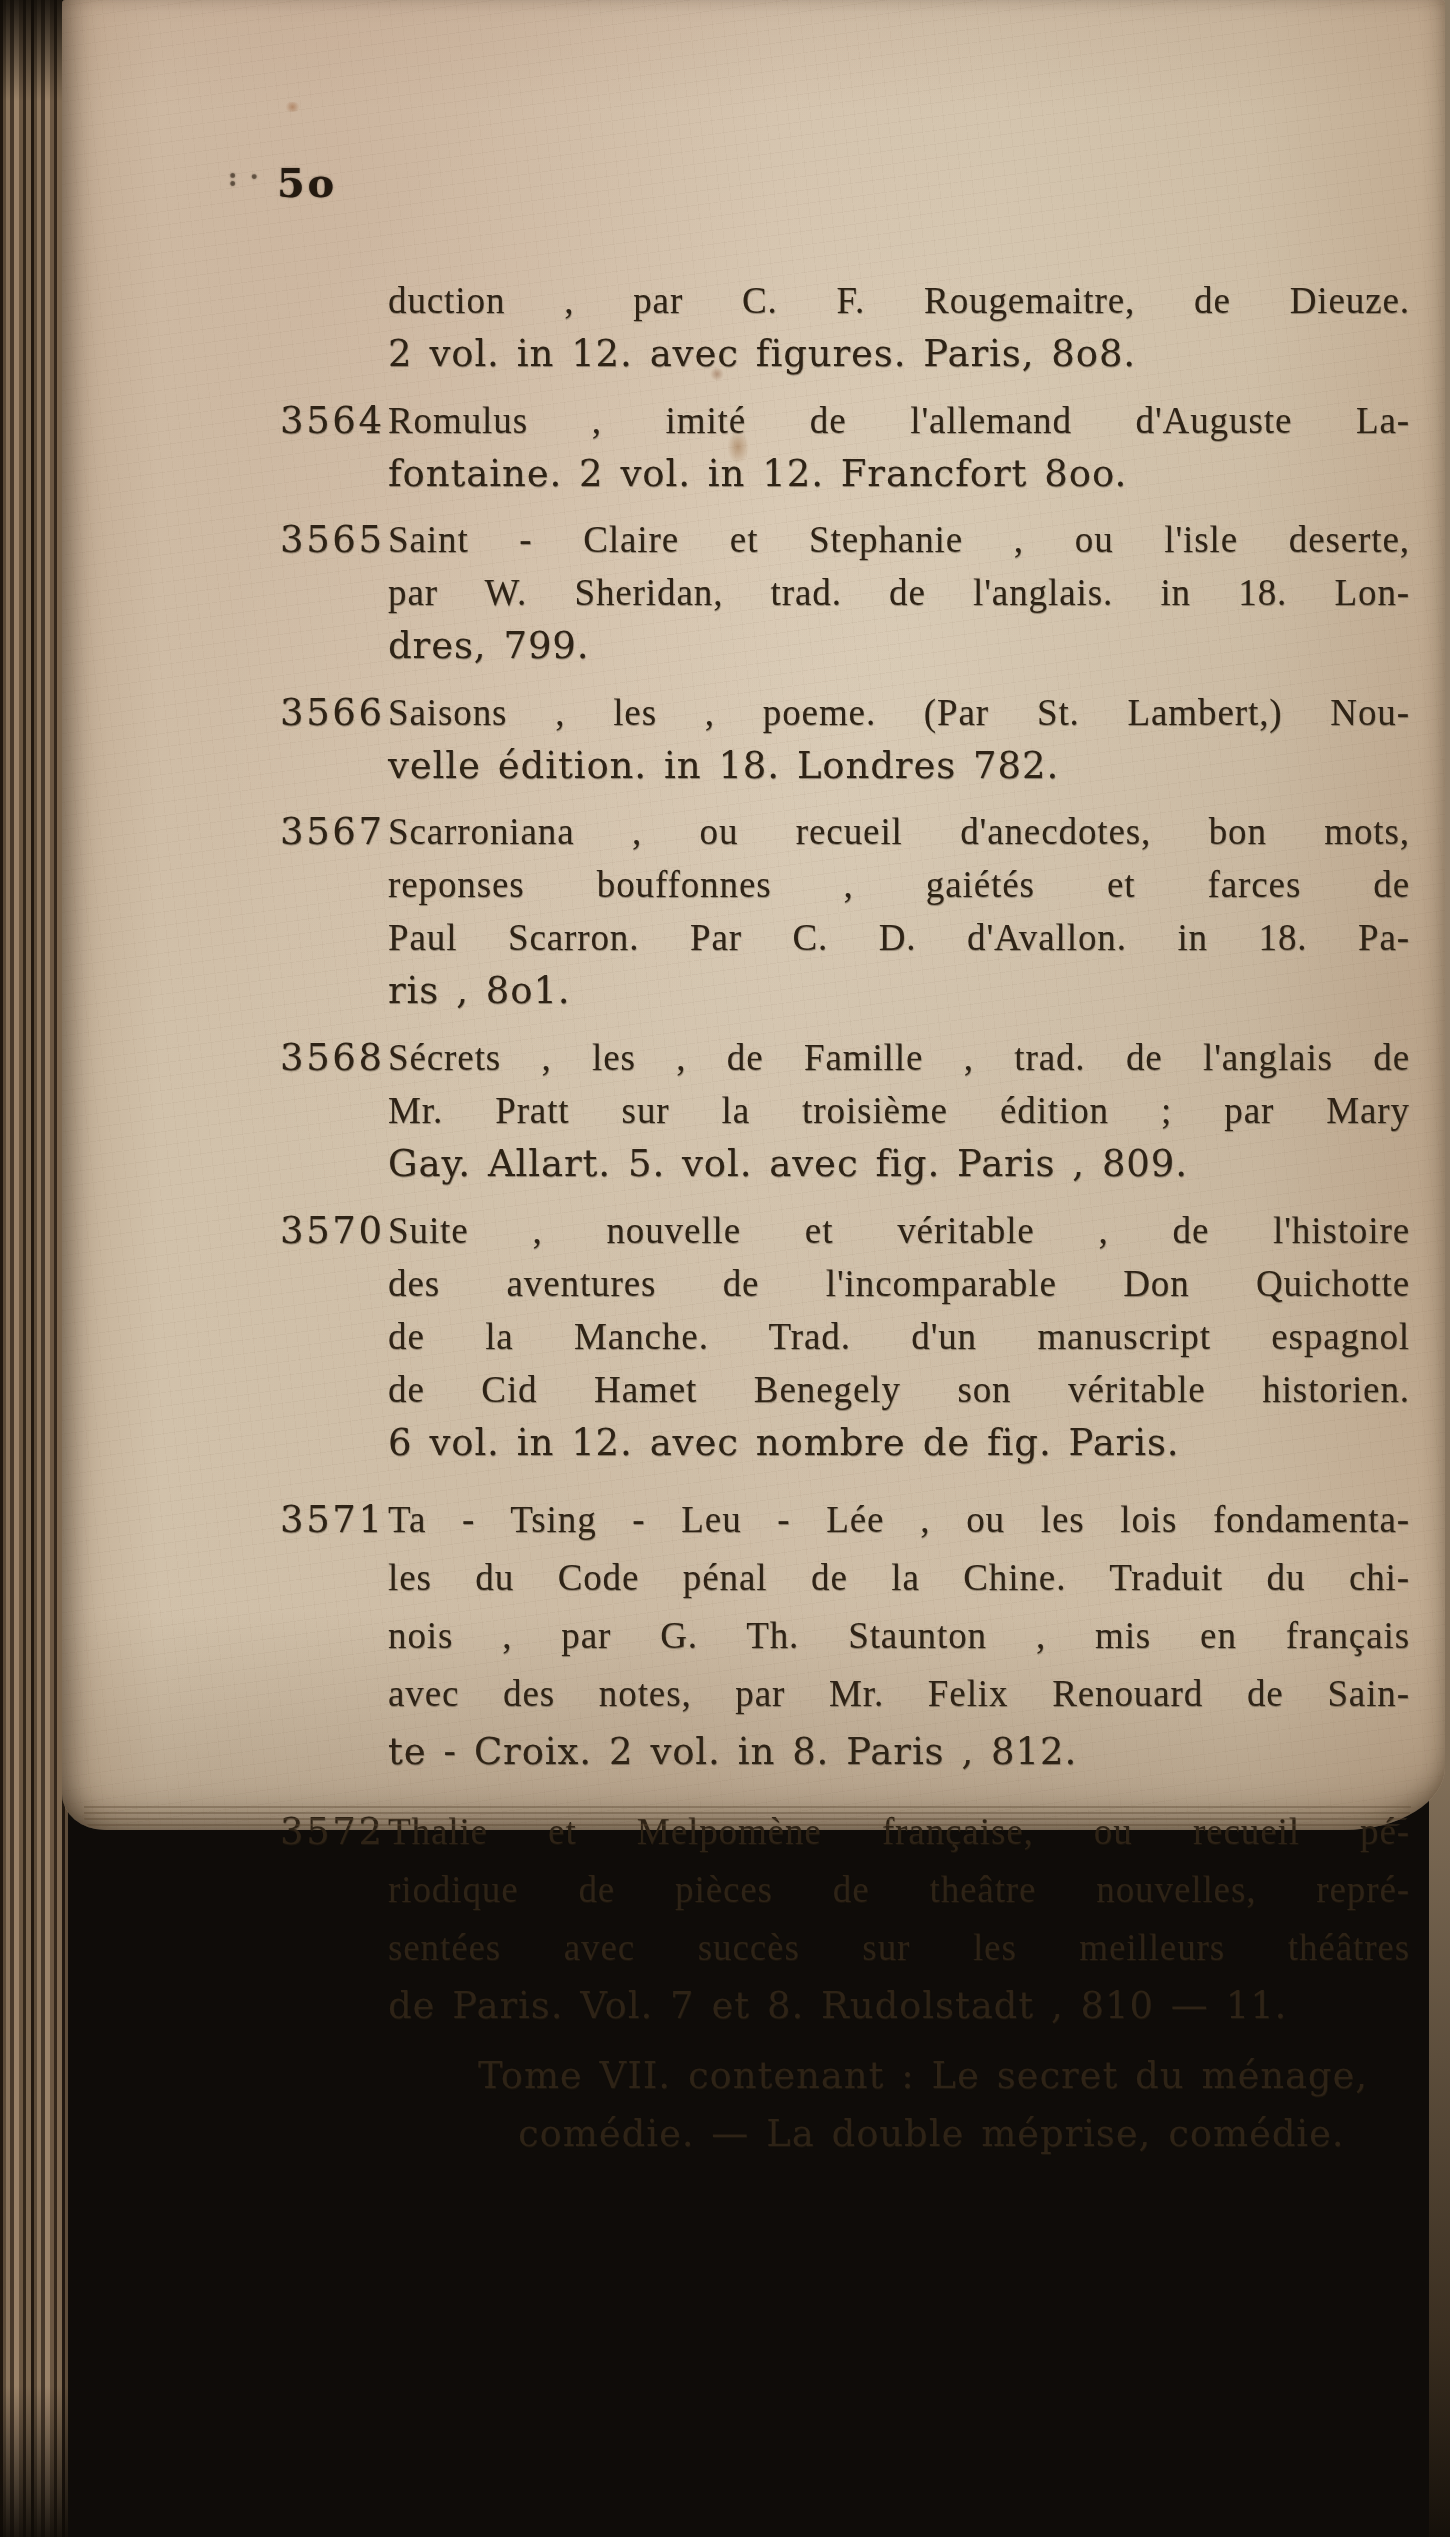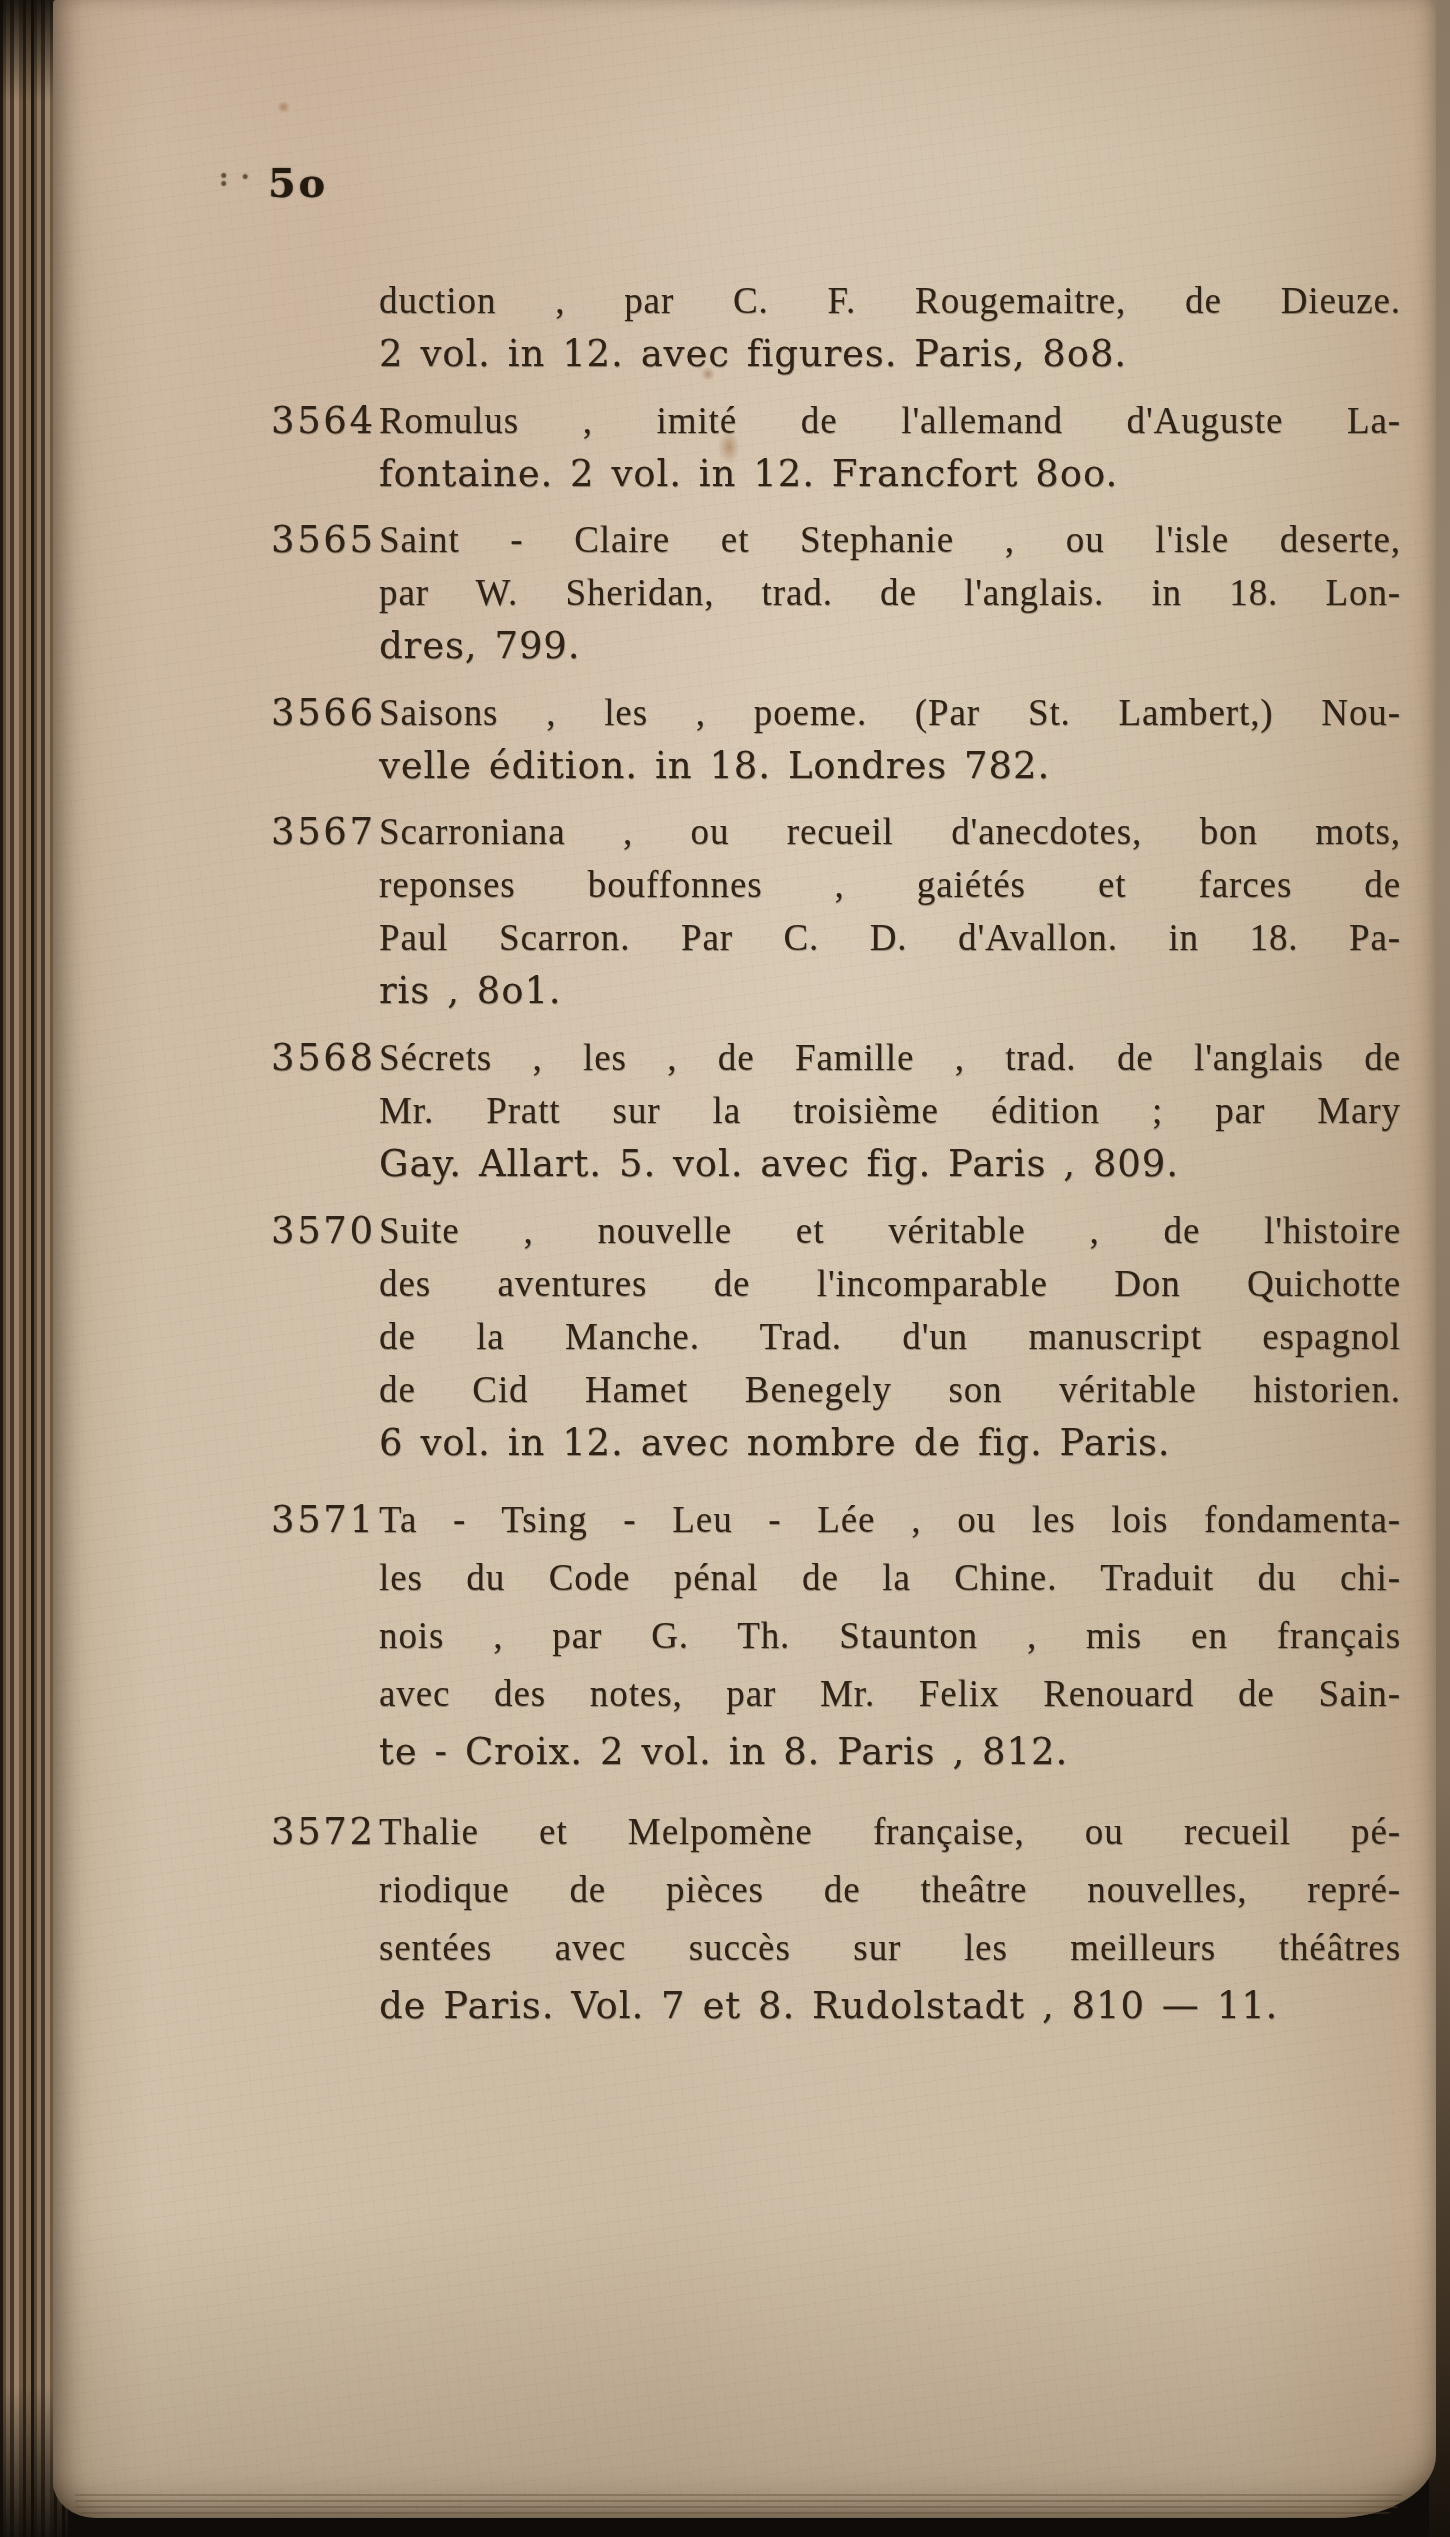--- a/index.html
+++ b/index.html
@@ -8,21 +8,21 @@
   
   .right-strip{position:absolute;right:0;top:0;width:22px;height:100%;
       background:linear-gradient(180deg,#8a7a64 0%,#97856f 35%,#806e58 70%,#3a2e20 92%,#15100a 100%);}
   
   .gutter{position:absolute;left:0;top:0;width:68px;height:100%;
       background:
         linear-gradient(180deg,rgba(12,9,5,.85) 0%,rgba(12,9,5,0) 4%,rgba(12,9,5,0) 94%,rgba(12,9,5,.9) 100%),
         repeating-linear-gradient(90deg,
           #211810 0 2.6px,#5d4c39 2.6px 6px,#8a745b 6px 10.2px,#47382a 10.2px 13.6px,
           #9a8268 13.6px 19px,#6b5742 19px 23px,#33271b 23px 25.6px,#7d6850 25.6px 31px);}
-  .paper{position:absolute;left:53px;top:0;width:1383px;height:2518px;
+  .paper{position:absolute;left:62px;top:0;width:1383px;height:1830px;
       border-radius:3.4px 3.4px 102px 43px / 3.4px 3.4px 63px 36px;
       background:
         radial-gradient(ellipse at 20% 8%, rgba(188,148,126,.28), transparent 42%),
         radial-gradient(ellipse at 58% 42%, rgba(255,249,234,.20), transparent 58%),
         radial-gradient(ellipse at 96% 55%, rgba(125,98,72,.14), transparent 48%),
         radial-gradient(ellipse at 45% 96%, rgba(150,120,92,.16), transparent 50%),
         linear-gradient(180deg, rgba(160,124,100,.16) 0%, rgba(160,124,100,0) 6%, rgba(160,124,100,0) 88%, rgba(110,86,62,.28) 99%),
         linear-gradient(90deg,#c2ae95 0%,#d1c1aa 7%,#d6c7b1 52%,#cdbca4 86%,#c0aa90 100%);
       box-shadow: inset 22px 0 32px -17px rgba(40,28,16,.55),
                   inset -12px 0 22px -13.6px rgba(60,44,26,.45),
@@ -112,17 +112,21 @@
           <div class="line j">nois ,  par G.  Th.  Staunton ,  mis  en  français</div>
           <div class="line j">avec des notes, par Mr. Felix Renouard de Sain-</div>
           <div class="line">te - Croix. 2 vol. in 8. Paris , 812.</div>
         </div>
         <div class="entry">
           <span class="num">3572</span>
           <div class="line j">Thalie et Melpomène française,  ou recueil pé-</div>
           <div class="line j">riodique de pièces de theâtre nouvelles,  repré-</div>
           <div class="line j">sentées avec succès sur  les  meilleurs  théâtres</div>
           <div class="line">de Paris. Vol. 7 et 8. Rudolstadt ,  810 — 11.</div>
+          <div class="note">
+            <div class="line">Tome VII. contenant :  Le secret du ménage,</div>
+            <div class="line">comédie. — La double méprise,  comédie.</div>
+          </div>
         </div>
       </div>
   </div>
 </div>
 
 
 </body></html>

